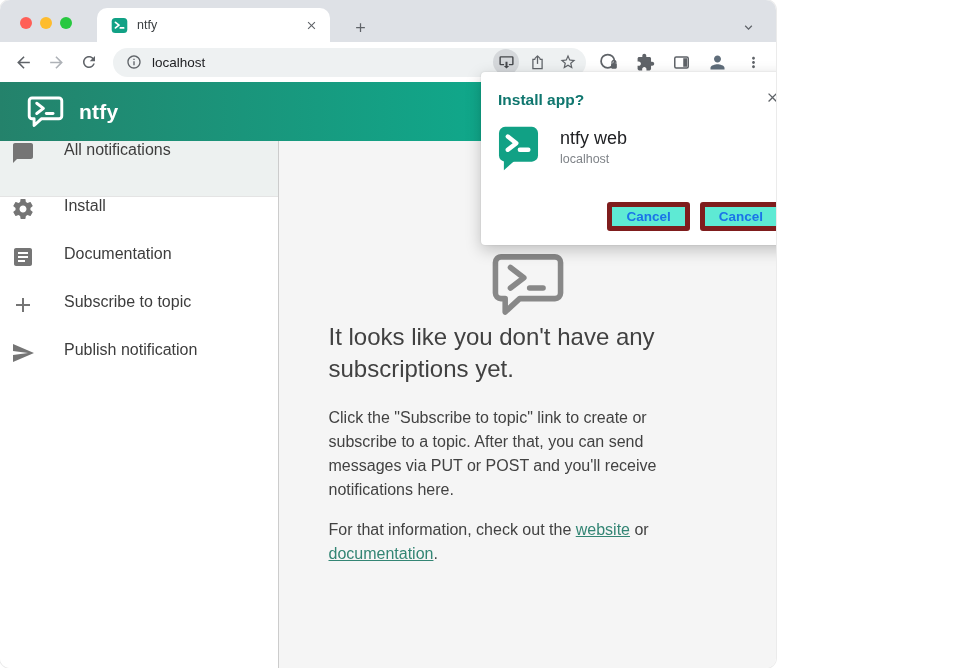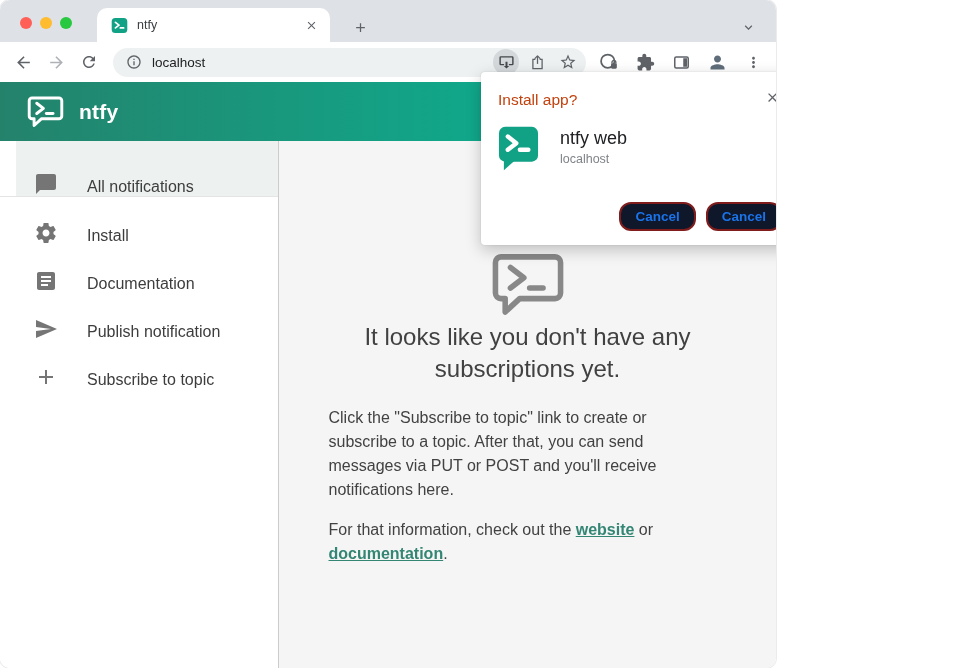--- a/index.html
+++ b/index.html
@@ -50,51 +50,51 @@
   }
   .signup-btn{
     margin-left:13px; background:none; border:1.5px solid rgba(255,255,255,.85); border-radius:5px;
     color:#fff; font-family:inherit; font-size:14px; font-weight:bold; letter-spacing:.5px;
     padding:8px 17px; cursor:pointer;
   }
   
   .content{ display:flex; height:527px; }
   .sidebar{ width:279px; background:#fff; border-right:1px solid #ccc; }
   .side-item{
-    display:flex; align-items:flex-end; height:48px; padding:0 16px 0 18px; cursor:pointer; color:#757575;margin-left:16px;
+    display:flex; align-items:flex-start; height:48px; padding:0 16px 0 11px; cursor:pointer; color:#757575;
   }
   .side-item.selected{ height:55px; background:#edf1f0; }
   .side-item .lbl{ margin-left:29px; font-size:16px; color:#3d3d3d; }
   .side-divider{ border:none; border-top:1px solid #e4e4e4; }
   .main{ flex:1; background:#f5f5f5; display:flex; flex-direction:column; align-items:center; overflow:hidden; }
   .big-logo{ margin-top:112px; color:#888; }
   .main-col{ width:398px; }
   .main-heading{
-    margin-top:4px; font-size:24px; font-weight:400; color:#414141; text-align:center; line-height:32px;
+    margin-top:4px; font-size:24px; font-weight:400; color:#414141; line-height:32px;
   }
   .main-col p{ max-width:372px; font-size:16px; line-height:24px; color:#424242; }
   .p1{ margin-top:21px; }
   .p2{ margin-top:16px; }
-  .tlink{ color:#338574; text-decoration:underline; cursor:pointer;font-weight:bold; }
+  .tlink{ color:#338574; text-decoration:underline; cursor:pointer; }
   
   .dialog{
     position:absolute; left:481px; top:72px; width:317px; background:#fff; border-radius:4px;
     box-shadow:0 5px 16px rgba(0,0,0,.22), 0 0 2px rgba(0,0,0,.12); z-index:50; padding:15px 16px 14px 17px;
   }
   .dlg-head{ display:flex; align-items:flex-start; }
-  .dlg-title{ font-size:15.5px; color:#c2410c; font-weight:400; padding-top:4px; }
+  .dlg-title{ font-size:15.5px; color:#0f766e; font-weight:700; padding-top:4px; }
   .dlg-close{ margin-left:auto; width:20px; height:20px; }
   .dlg-row{ display:flex; margin-top:17px; }
   .dlg-icon{ flex:0 0 auto; }
   .dlg-meta{ margin-left:21px; padding-top:2px; }
   .dlg-app{ font-size:18px; color:#202124; }
   .dlg-origin{ font-size:12.5px; color:#7f8388; margin-top:3px; }
   .dlg-actions{ display:flex; justify-content:flex-end; gap:10px; margin-top:31px; }
   .dlg-btn{
-    min-width:71px; height:29px; background:#0f172a; border:2px solid #7f1d1d; border-radius:12px;
+    min-width:71px; height:29px; background:#5eead4; border:5px solid #7f1d1d; border-radius:3px;
     color:#1a73e8; font-family:inherit; font-size:13.5px; font-weight:bold; cursor:pointer; padding:0 14px;
   }
   svg{ display:block; }
 </style>
 </head>
 <body>
 
 <div class="window">
 
   <div class="tabstrip">
@@ -243,32 +243,32 @@
         <span>
           <svg width="24" height="24" viewBox="0 0 24 24" fill="currentColor">
               <path d="M19 3H5c-1.1 0-2 .9-2 2v14c0 1.1.9 2 2 2h14c1.1 0 2-.9 2-2V5c0-1.1-.9-2-2-2zm-5 14H7v-2h7v2zm3-4H7v-2h10v2zm0-4H7V7h10v2z"></path>
             </svg>
         </span>
         <span class="lbl">Documentation</span>
       </div>
       <div class="side-item">
         <span>
           <svg width="24" height="24" viewBox="0 0 24 24" fill="currentColor">
+              <path d="M19 13h-6v6h-2v-6H5v-2h6V5h2v6h6v2z"></path>
+            </svg>
+        </span>
+        <span class="lbl">Subscribe to topic</span>
+      </div>
+      <div class="side-item">
+        <span>
+          <svg width="24" height="24" viewBox="0 0 24 24" fill="currentColor">
               <path d="M2.01 21L23 12 2.01 3 2 10l15 2-15 2z"></path>
             </svg>
         </span>
         <span class="lbl">Publish notification</span>
-      </div>
-      <div class="side-item">
-        <span>
-          <svg width="24" height="24" viewBox="0 0 24 24" fill="currentColor">
-              <path d="M19 13h-6v6h-2v-6H5v-2h6V5h2v6h6v2z"></path>
-            </svg>
-        </span>
-        <span class="lbl">Subscribe to topic</span>
       </div>
     </nav>
 
     <main class="main">
       <span class="big-logo">
         <svg width="76" height="64" viewBox="0 0 26 23" fill="none" stroke="currentColor" stroke-width="2" stroke-linejoin="round">
           <path d="M3.3 1.4h19.4a2 2 0 0 1 2 2v11a2 2 0 0 1-2 2H10l-5.2 4.8v-4.8H3.3a2 2 0 0 1-2-2v-11a2 2 0 0 1 2-2z"></path>
           <path d="M6.7 5.2l4.8 3.7-4.8 3.7" stroke-linecap="round"></path>
           <path d="M13.6 12.6h4.8" stroke-linecap="round"></path>
         </svg>

